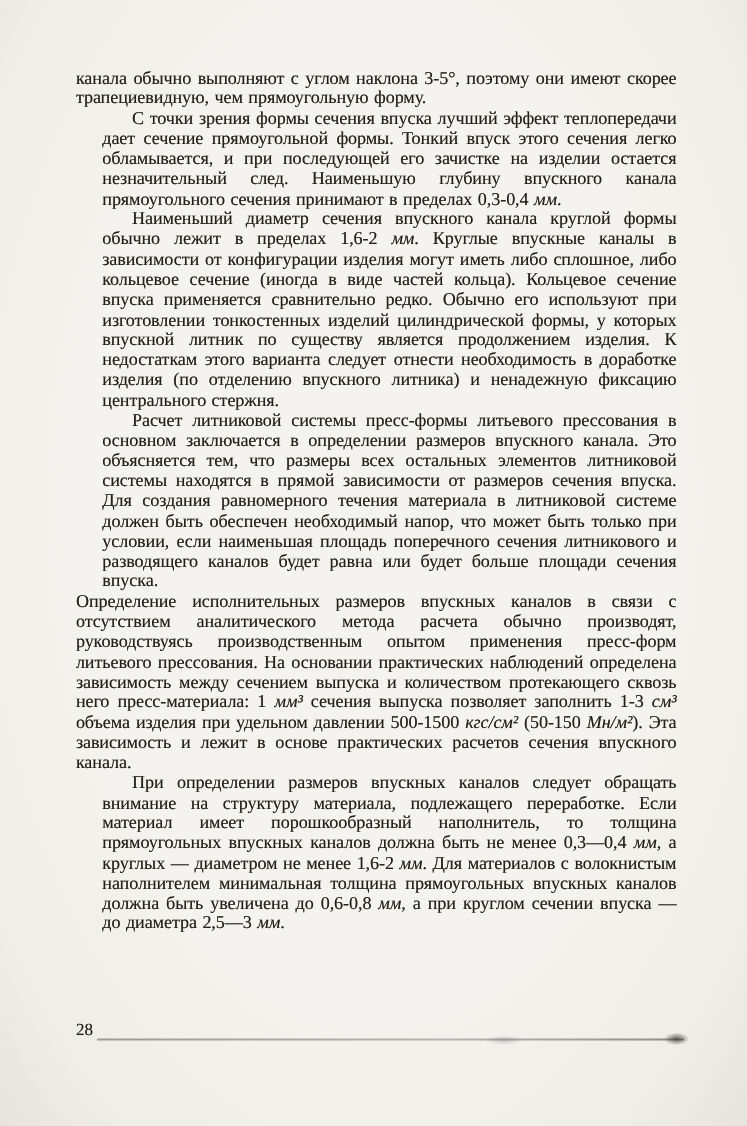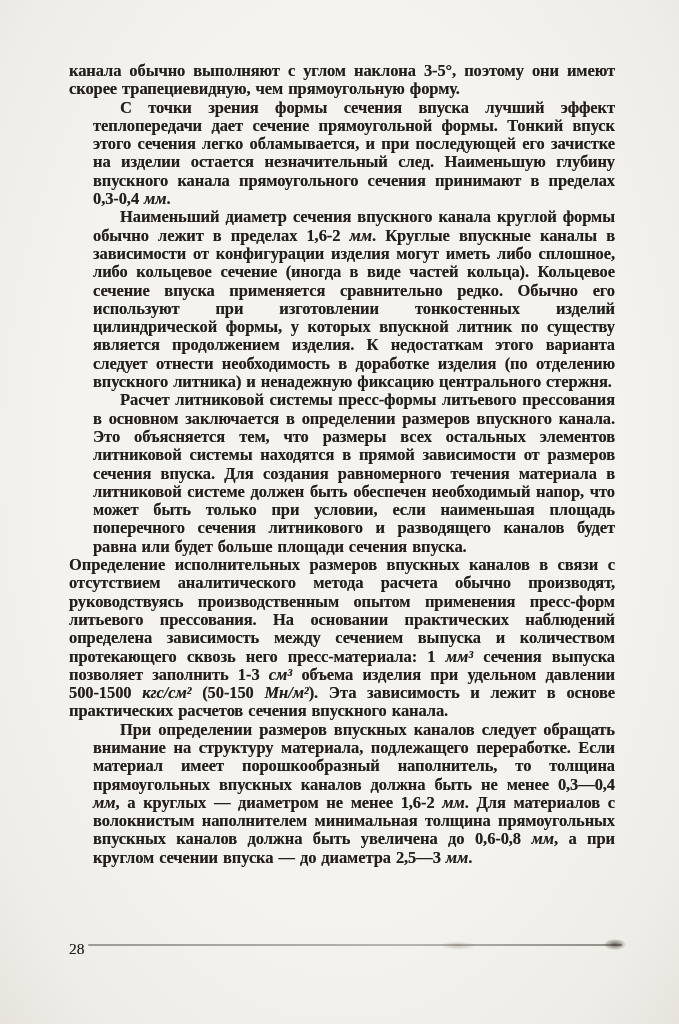--- a/index.html
+++ b/index.html
@@ -29,21 +29,20 @@
     font-size: 16.5px;
     line-height: 18.3px;
     text-align: justify;
     letter-spacing: -0.1px;
     word-spacing: 1px;
     text-shadow: 0 0 0.4px rgba(20, 15, 10, 0.55);
   }
   .text-block p.para {
     margin: 0;
     padding: 0;
-    font-weight: bold;
   }
   .text-block p.para.indent {
     text-indent: 27px;
     margin-left: 24px;
   }
   .it {
     font-style: italic;
   }
   .footer {
     position: absolute;
@@ -53,21 +52,20 @@
     height: 1024px;
     pointer-events: none;
   }
   .pagenum {
     position: absolute;
     left: 69px;
     top: 928px;
     font-size: 15.5px;
     color: #241f1c;
     text-shadow: 0 0 0.4px rgba(20, 15, 10, 0.55);
-    margin-top: 12px;
   }
   .footer-rule {
     position: absolute;
     left: 88px;
     top: 944px;
     width: 534px;
     height: 2px;
     background: linear-gradient(to right, rgba(90,85,78,0.55), rgba(110,104,96,0.45) 60%, rgba(80,75,68,0.6));
     border-radius: 1px;
   }

